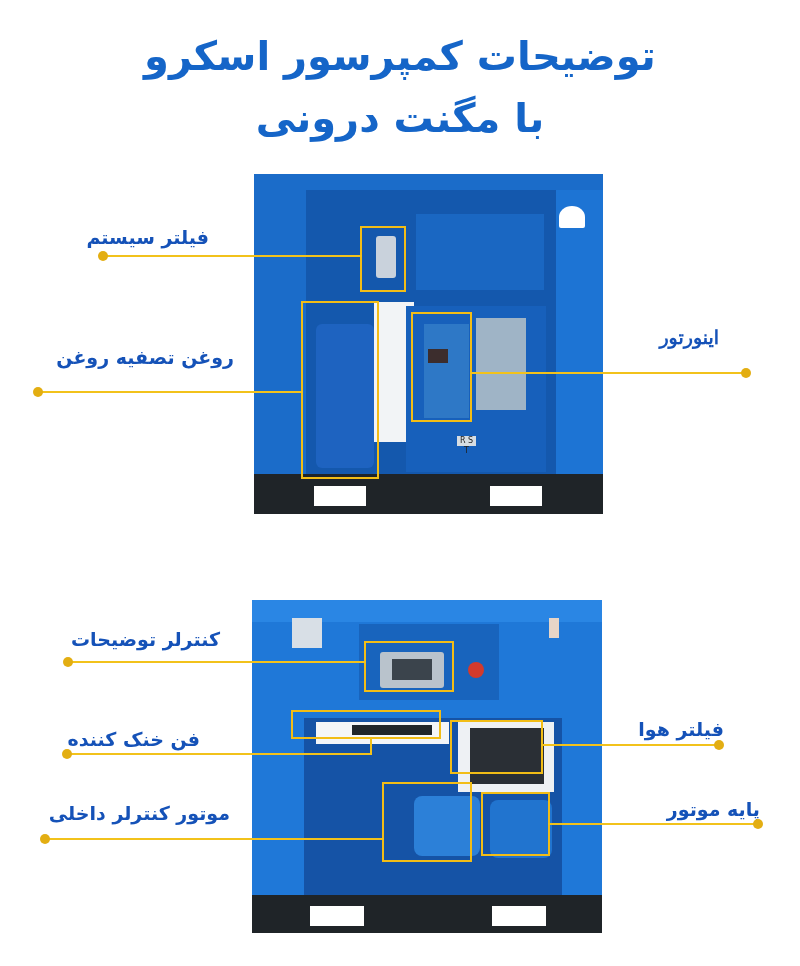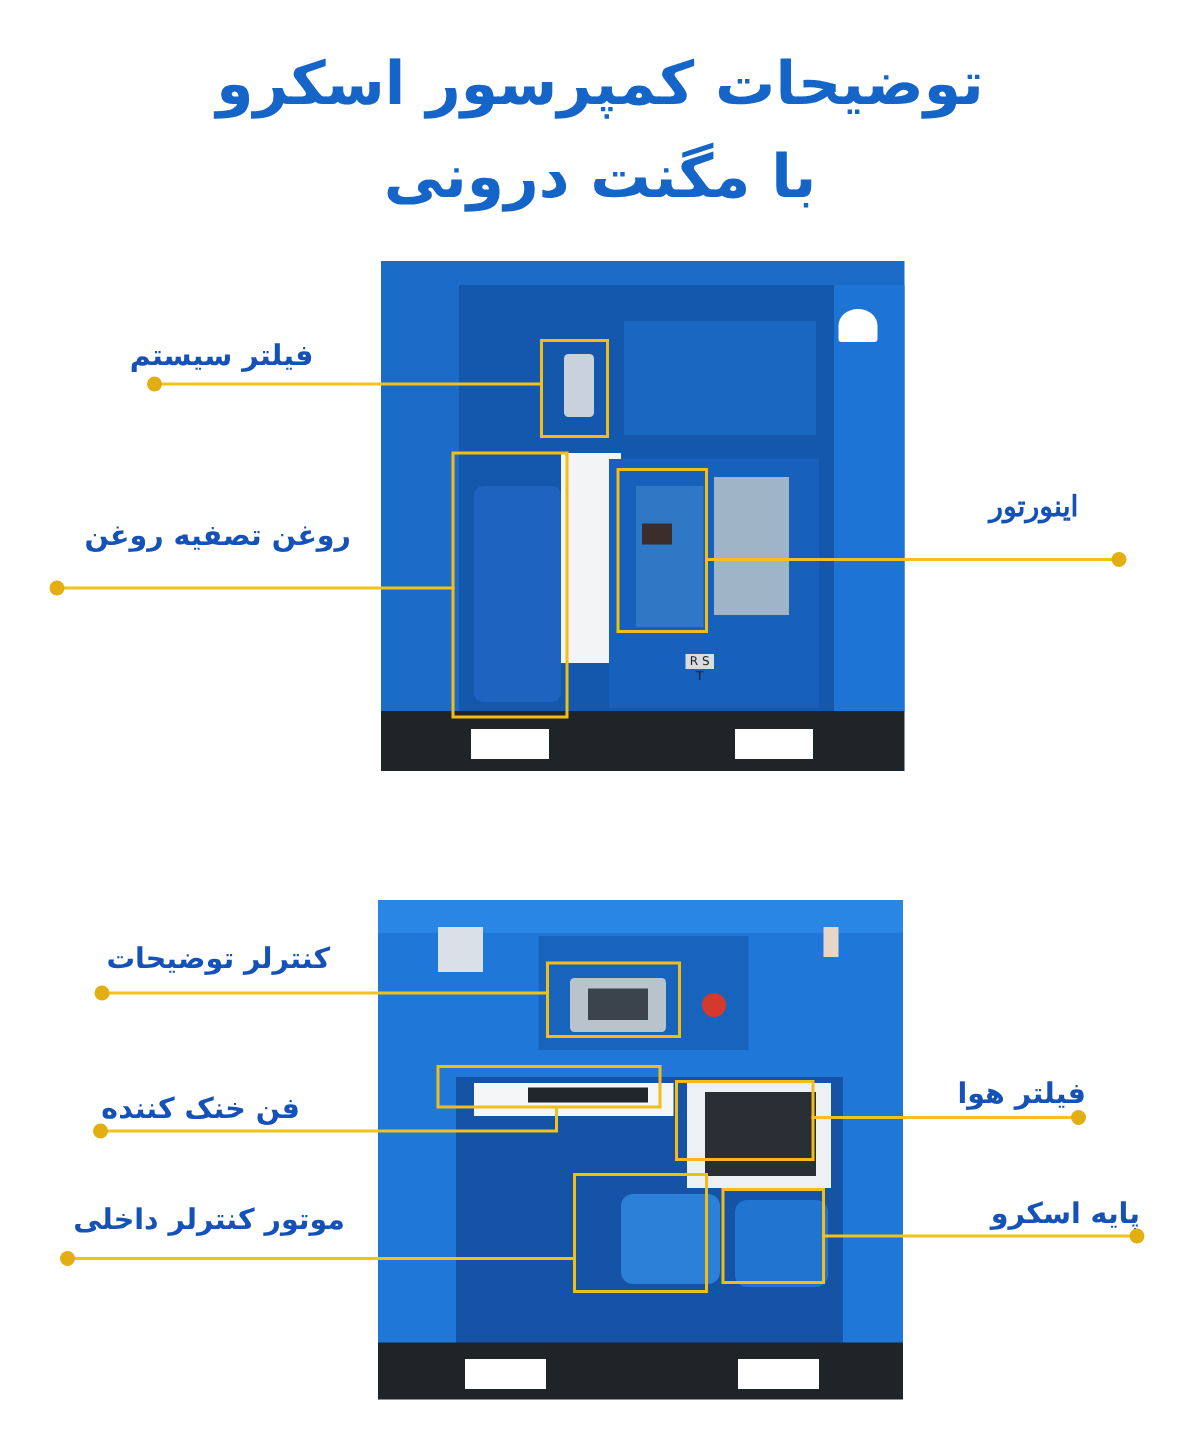--- a/index.html
+++ b/index.html
@@ -96,15 +96,15 @@
 <div class="dot" style="left:62px; top:749px;"></div>
 
 <div class="label" style="right:570px; top:802px;">موتور کنترلر داخلی</div>
 <div class="line" style="left:44px; top:838px; width:340px;"></div>
 <div class="dot" style="left:40px; top:834px;"></div>
 
 <div class="label" style="right:76px; top:718px;">فیلتر هوا</div>
 <div class="line" style="left:541px; top:744px; width:178px;"></div>
 <div class="dot" style="left:714px; top:740px;"></div>
 
-<div class="label" style="right:40px; top:798px;">پایه اسکرو</div>
+<div class="label" style="right:40px; top:798px;">پایه موتور</div>
 <div class="line" style="left:548px; top:823px; width:210px;"></div>
 <div class="dot" style="left:753px; top:819px;"></div>
 
 </body></html>

